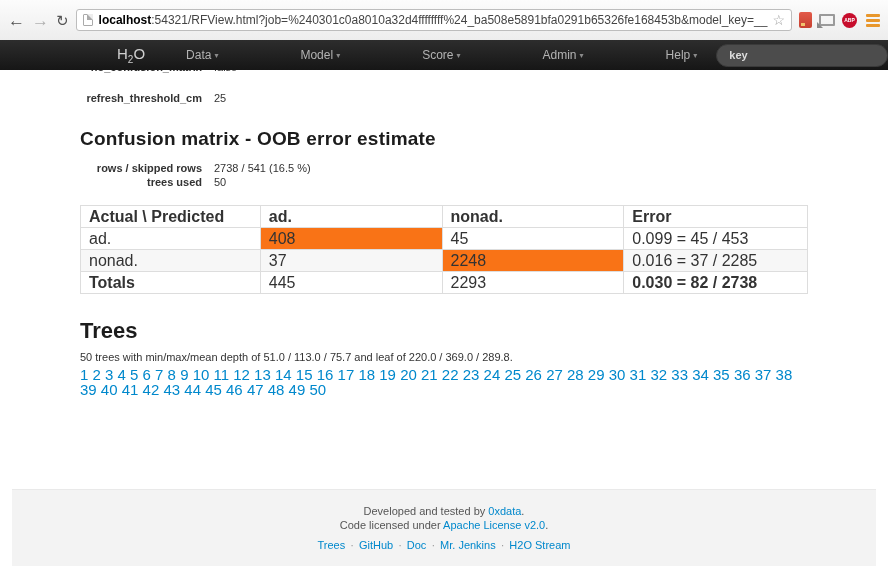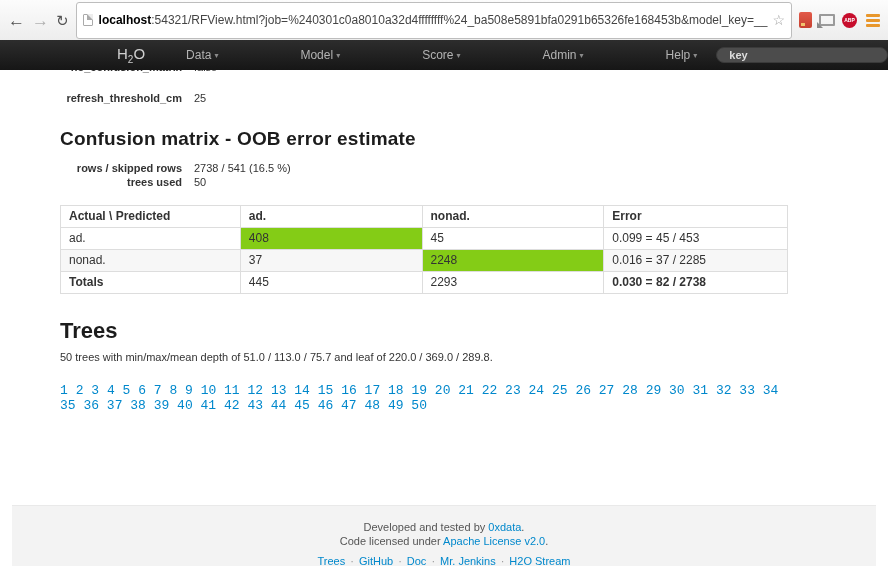--- a/index.html
+++ b/index.html
@@ -6,21 +6,21 @@
   html,body { width: 888px; height: 566px; background:#fff; overflow:hidden;
     font-family: "Liberation Sans", "DejaVu Sans", sans-serif; color:#333; }
 
   
   .chrome { height:40px; background:linear-gradient(#fcfcfc,#ededed);
     display:flex; align-items:center; padding:0 8px; gap:7px; }
   .nav-btn { font-size:17px; line-height:1; cursor:default; user-select:none; }
   .back { color:#505050; }
   .fwd  { color:#b0b0b0; }
   .reload { color:#555; font-size:15px; }
-  .omnibox { flex:1; height:37px; background:#fff; border:1px solid #bdbdbd;
+  .omnibox { flex:1; height:22px; background:#fff; border:1px solid #bdbdbd;
     border-radius:3px; display:flex; align-items:center; padding:0 6px;
     font-size:12px; white-space:nowrap; overflow:hidden; }
   .page-icon { width:10px; height:12px; border:1px solid #aaa; border-radius:1px;
     background:#fff; margin-right:6px; flex-shrink:0; position:relative; }
   .page-icon:after{ content:""; position:absolute; right:-1px; top:-1px;
     border:3px solid; border-color:#ededed #ededed #aaa #aaa; }
   .url-host { color:#000; font-weight:bold; }
   .url-rest { color:#444; overflow:hidden; text-overflow:clip; white-space:nowrap; flex:1; }
   .star { color:#9e9e9e; font-size:14px; margin-left:4px; flex-shrink:0; }
   .ext-book { width:13px; height:16px; background:linear-gradient(#e25a4a,#c7402f);
@@ -37,50 +37,50 @@
   .menu-icon i { width:14px; height:3px; background:#e8972c; border-radius:1px; }
 
   
   .navbar { height:30px; background:linear-gradient(#2d2d2d,#161616);
     display:flex; align-items:center; padding:0 92px 0 117px; }
   .brand { color:#cfcfcf; font-size:15px; margin-right:22px; cursor:default; }
   .brand sub { font-size:10px; }
   .nav-items { display:flex; align-items:center;gap:44px; }
   .nav-item { color:#b3b3b3; font-size:12px; padding:0 19px; cursor:default; white-space:nowrap; }
   .caret { font-size:8px; color:#8a8a8a; margin-left:3px; vertical-align:1px; }
-  .nav-search { margin-left:auto; width:172px; height:16px; border-radius:12px;
+  .nav-search { margin-left:auto; width:172px; height:23px; border-radius:12px;
     background:#4c4c4c; border:1px solid #3a3a3a; color:#eee; font-size:11px;
     font-weight:bold; padding:0 12px; outline:none;
     font-family:"Liberation Sans","DejaVu Sans",sans-serif; }
   .nav-search::placeholder { color:#ddd; opacity:1; }
 
   
-  .content { padding: 0 64px 0 60px; }
+  .content { padding: 0 64px 0 80px; }
   .sliver { height:4px; overflow:hidden; }
   .sliver .kv { margin-top:-10px; }
   .kv { display:flex; font-size:11px; line-height:14px; }
   .kv dt { width:122px; text-align:right; font-weight:bold; flex-shrink:0; color:#333; }
   .kv dd { margin-left:12px; color:#333; }
   .param-row { margin-top:17px; }
   h2.section { font-size:19px; font-weight:bold; color:#1c1c1c; margin-top:23px; letter-spacing:0.2px; }
   .stats { margin-top:11px; }
 
   table.cm { border-collapse:collapse; margin-top:16px; width:728px; }
-  table.cm th, table.cm td { border:1px solid #ddd; padding:4px 8px; font-size:12px;
+  table.cm th, table.cm td { border:1px solid #ddd; padding:4px 8px; font-size:16px;
     line-height:13px; text-align:left; color:#333; }
   table.cm th { font-weight:bold; }
   table.cm tbody tr:nth-child(even) { background:#f7f7f7; }
-  table.cm .hl { background:#84cc16; }
+  table.cm .hl { background:#f97316; }
   table.cm .b { font-weight:bold; }
   table.cm col.c1 { width:180px; } table.cm col.c2 { width:182px; }
   table.cm col.c3 { width:182px; } table.cm col.c4 { width:184px; }
 
   h3.trees-h { font-size:22px; font-weight:bold; color:#1c1c1c; margin-top:24px; }
   .trees-summary { font-size:11px; margin-top:7px; color:#333; }
-  .tree-links { font-size:13px; margin-top:20px; width:724px; line-height:15px;font-family:Liberation Mono, monospace; }
+  .tree-links { font-size:15px; margin-top:4px; width:724px; line-height:15px; }
   .tree-links a { color:#0088cc; text-decoration:none; cursor:pointer; }
 
   
   .footer { margin:92px 12px 0; background:#f3f3f3; border-top:1px solid #e9e9e9;
     text-align:center; font-size:11px; color:#555; padding:14px 0; line-height:14px; }
   .footer a { color:#0088cc; text-decoration:none; cursor:pointer; }
   .footer .links-row { margin-top:6px; }
   .footer .sep { color:#999; margin:0 5px; }
 </style>
 </head>

